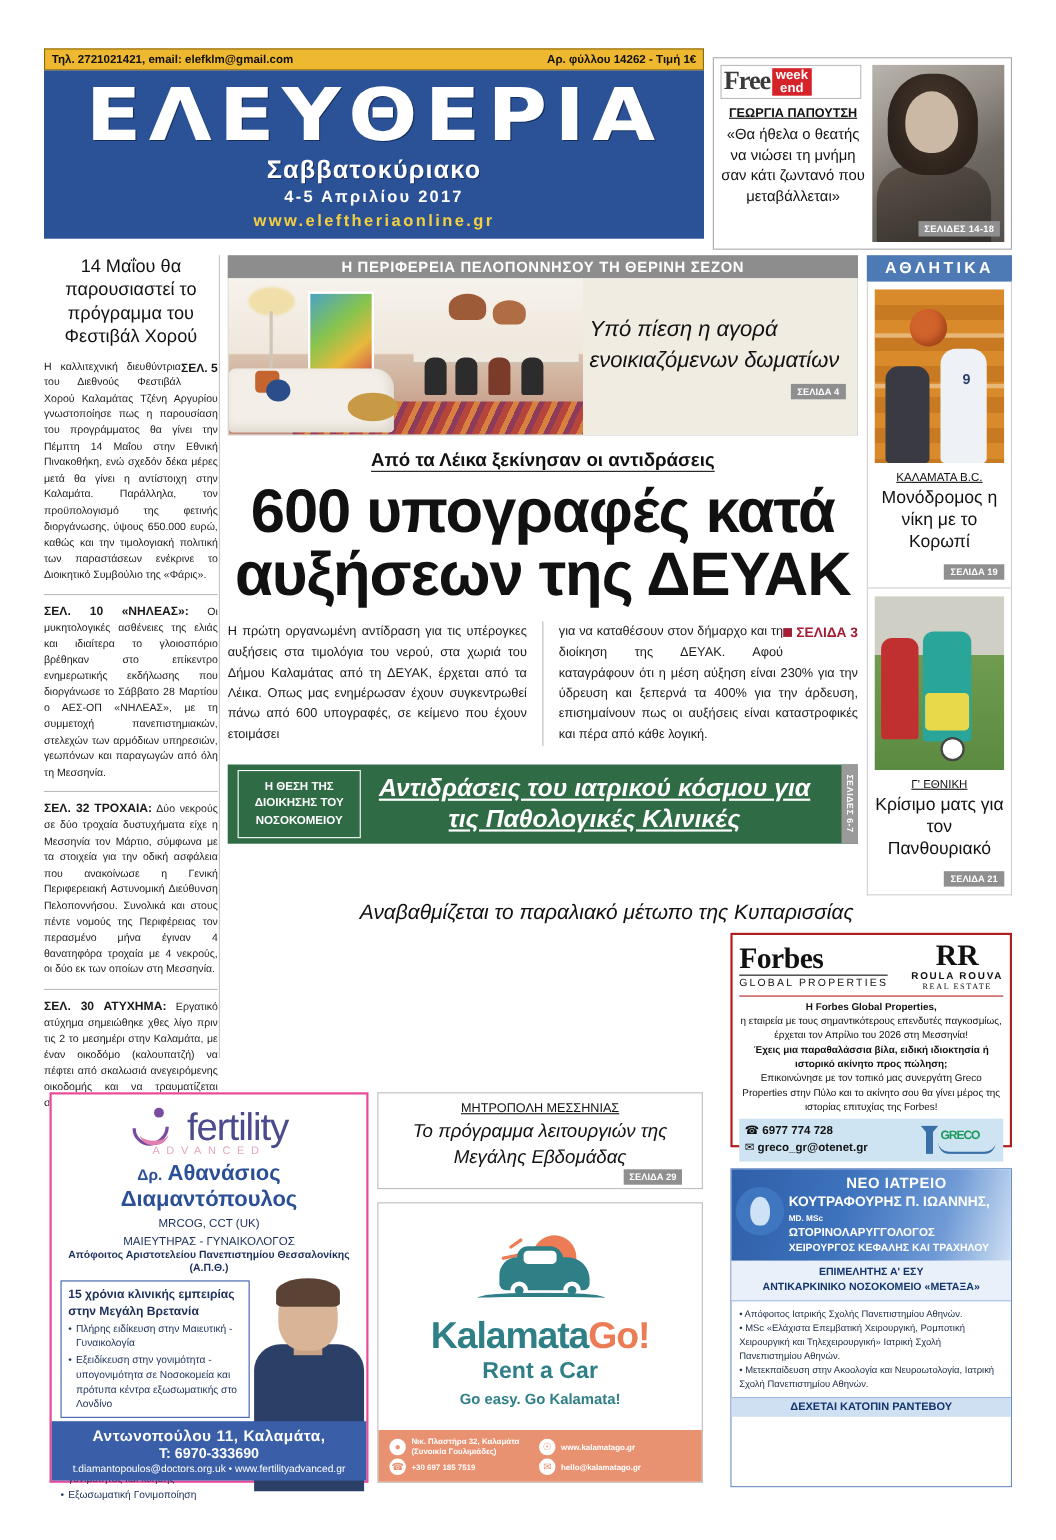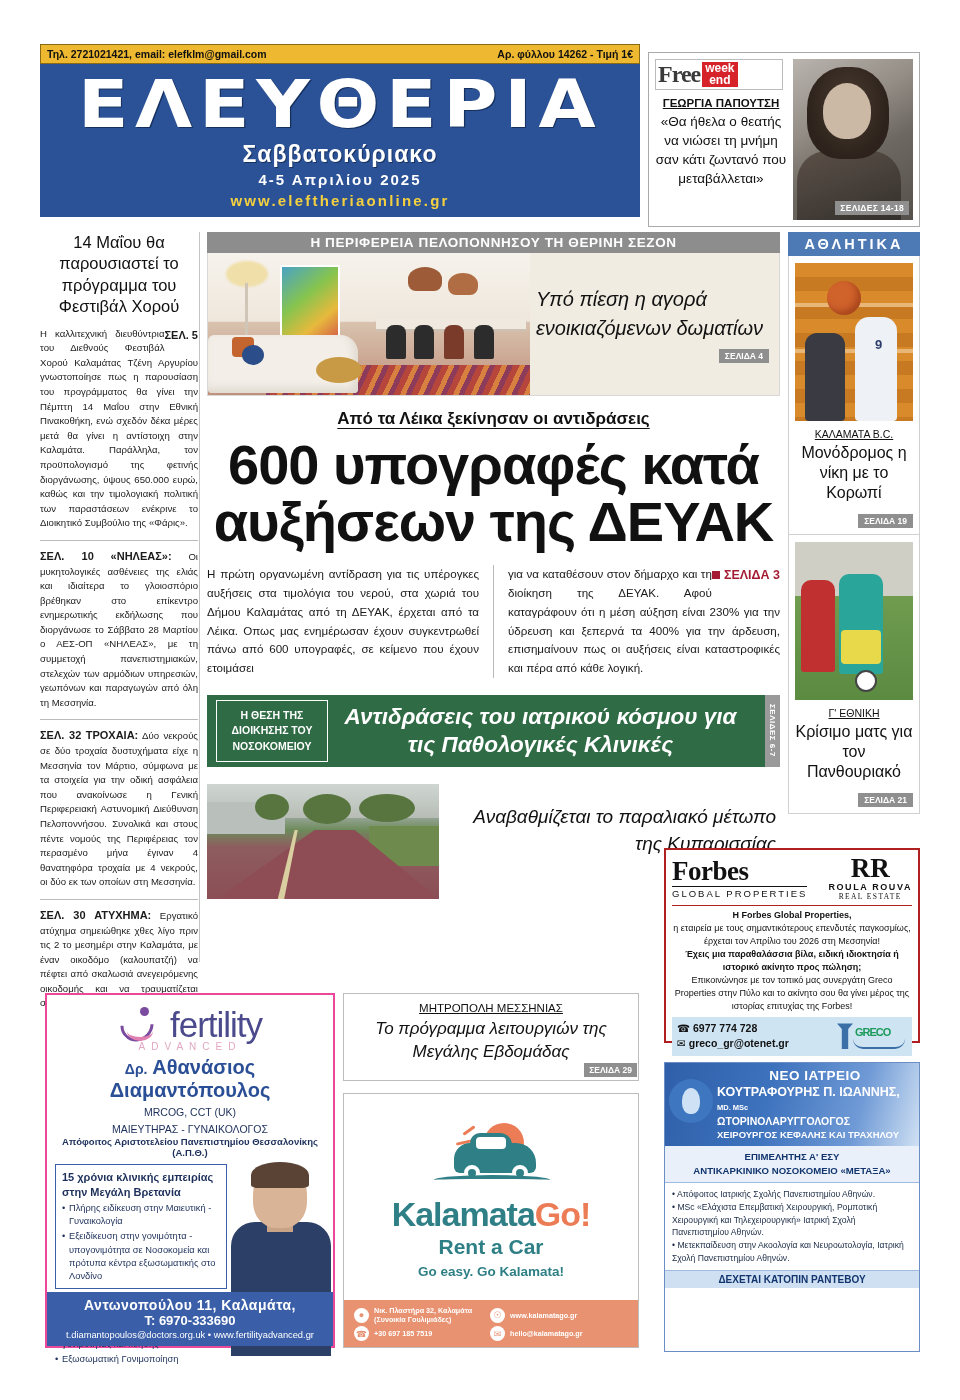--- a/index.html
+++ b/index.html
@@ -133,29 +133,29 @@
   .green-banner {
     margin-top: 17px; background: #2f6b45; display: flex; align-items: center;
     height: 72px; padding: 0 0 0 9px; position: relative;
   }
   .green-tag {
     border: 1px solid #fff; color: #fff; text-align: center;
     font-size: 10.5px; font-weight: bold; line-height: 1.45; padding: 7px 7px; width: 112px;
   }
   .green-head {
     flex: 1; color: #fff; font-size: 22.5px; font-weight: bold; font-style: italic;
-    line-height: 1.26; text-align: center; padding: 0 22px 0 10px;
+    line-height: 1.26; text-align: center; padding: 0 22px 0 10px; text-decoration: underline;
   }
   .green-side {
     width: 15px; height: 100%; background: #9a9a9a; color: #fff; font-size: 8px;
     font-weight: bold; display: flex; align-items: center; justify-content: center;
   }
   .green-side span { transform: rotate(90deg); white-space: nowrap; letter-spacing: .5px; }
 
-  .promenade { display: flex; margin-top: 17px; height: 115px; }
+  .promenade { display: flex; margin-top: 17px; height: 115px; flex-direction: column; }
   .prom-photo {
     width: 232px; position: relative; overflow: hidden;
     background: linear-gradient(to bottom,#c7cdc9 0%,#9aa79b 28%,#6d8b5b 40%,#8e5c5f 55%,#8b4f55 100%);
   }
   .pp-sky { position:absolute; left:0; top:0; width:100%; height:34px; background:linear-gradient(#cfd6d2,#b7bdb5);}
   .pp-sea { position:absolute; left:0; top:18px; width:78px; height:32px; background:#b9bfbb;}
   .pp-tree { position:absolute; width:34px; height:26px; background:#58753f; border-radius:50%; top:10px;}
   .pp-path { position:absolute; left:10px; top:46px; width:222px; height:69px; background:#8e4d55; clip-path: polygon(0% 100%, 44% 0%, 62% 0%, 100% 100%);}
   .pp-line { position:absolute; left:70px; top:46px; width:40px; height:69px; background:#d9cfa0; clip-path: polygon(44% 0%, 52% 0%, 18% 100%, 2% 100%);}
   .pp-grass { position:absolute; right:0; top:42px; width:70px; height:40px; background:#6f8a4d;}
@@ -254,21 +254,21 @@
   .fd-neck { position:absolute; left:42px; top:56px; width:26px; height:16px; background:#c9a386;}
   .fert-foot { position: absolute; bottom: 0; left: 0; right: 0; background: #3a5ea8; color: #fff; text-align: center; padding: 5px 0 6px; }
   .fert-foot .a1 { font-size: 14px; font-weight: bold; letter-spacing: .5px; }
   .fert-foot .a2 { font-size: 13px; font-weight: bold; }
   .fert-foot .a3 { font-size: 9.3px; margin-top: 2px; }
 
   
   .metro-box { position: absolute; left: 343px; top: 993px; width: 296px; height: 88px; border: 1px solid #bdbdbd; padding: 8px 10px 0; }
   .metro-kicker { text-align: center; font-size: 11.5px; text-decoration: underline; color: #111; }
   .metro-head { text-align: center; font-size: 17px; font-style: italic; line-height: 1.34; margin-top: 4px; color: #111; }
-  .metro-tag { position: absolute; right: 1px; bottom: 3px; background: #8f8f8f; color: #fff; font-size: 8.5px; font-weight: bold; padding: 2px 5px; }
+  .metro-tag { position: absolute; right: 18px; bottom: 3px; background: #8f8f8f; color: #fff; font-size: 8.5px; font-weight: bold; padding: 2px 5px; }
 
   .kg-ad { position: absolute; left: 343px; top: 1093px; width: 296px; height: 255px; border: 1px solid #bdbdbd; background: #fff; display: flex; flex-direction: column; }
   .kg-main { flex: 1; display: flex; flex-direction: column; align-items: center; justify-content: center; padding-top: 8px; }
   .kg-art { width: 130px; height: 64px; position: relative; }
   .kg-sun { position:absolute; left:58px; top:0; width:40px; height:40px; background:#ec7c55; border-radius:50%; }
   .kg-ray { position:absolute; background:#ec7c55; height:3px; border-radius:2px;}
   .kg-car { position:absolute; left:28px; top:20px; width:82px; height:30px; background:#2f7f86; border-radius: 16px 20px 6px 6px; }
   .kg-cartop { position:absolute; left:44px; top:10px; width:42px; height:18px; background:#2f7f86; border-radius: 10px 12px 0 0;}
   .kg-win { position:absolute; left:50px; top:14px; width:30px; height:12px; background:#fff; border-radius:4px;}
   .kg-wh1 { position:absolute; left:38px; top:42px; width:16px; height:16px; background:#2f7f86; border-radius:50%; border:4px solid #fff;}
@@ -290,21 +290,21 @@
 <div class="page">
 
   <div class="masthead-wrap">
     <div class="info-bar">
       <span>Τηλ. 2721021421, email: elefklm@gmail.com</span>
       <span>Αρ. φύλλου 14262 - Τιμή 1€</span>
     </div>
     <div class="logo-box">
       <div class="logo-title">ΕΛΕΥΘΕΡΙΑ</div>
       <div class="logo-sub">Σαββατοκύριακο</div>
-      <div class="logo-date">4-5 Απριλίου 2025</div>
+      <div class="logo-date">4-5 Απριλίου 2017</div>
       <div class="logo-url">www.eleftheriaonline.gr</div>
     </div>
   </div>
 
   <div class="weekend-box">
     <div class="weekend-left">
       <div class="free-logo">
         <span class="free-txt">Free</span>
         <span class="week-end">
           <span>week</span>

